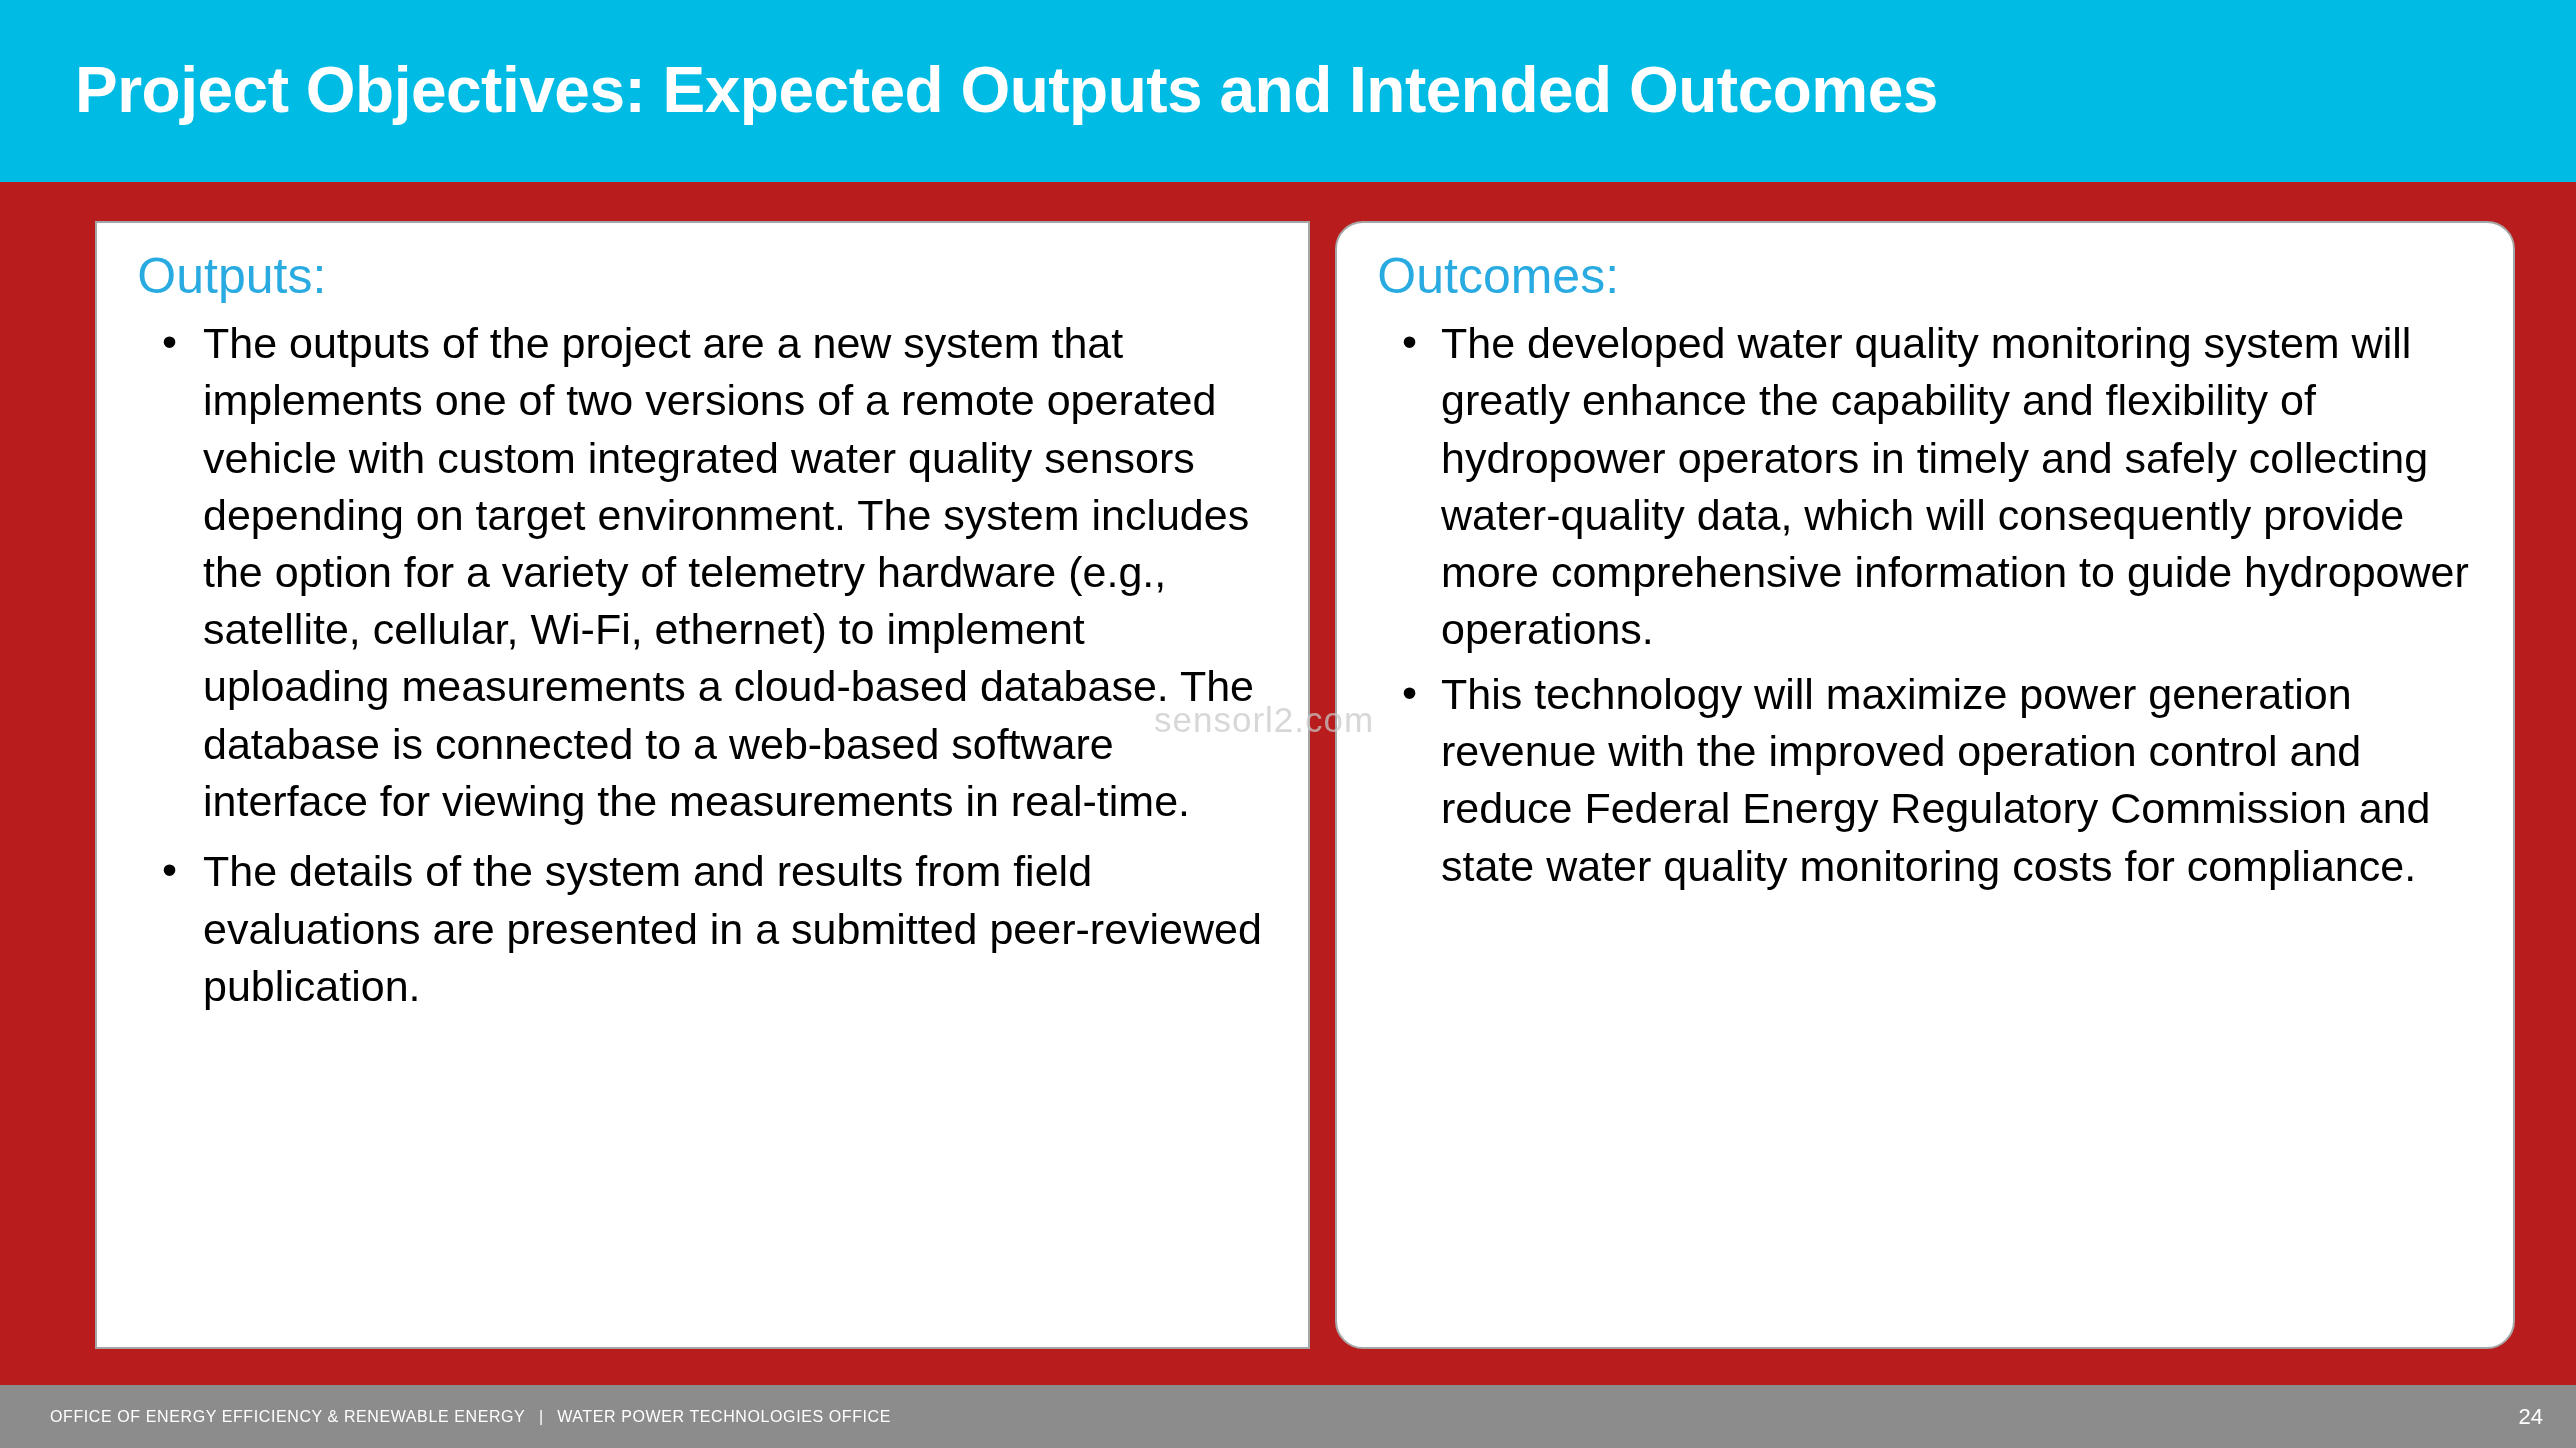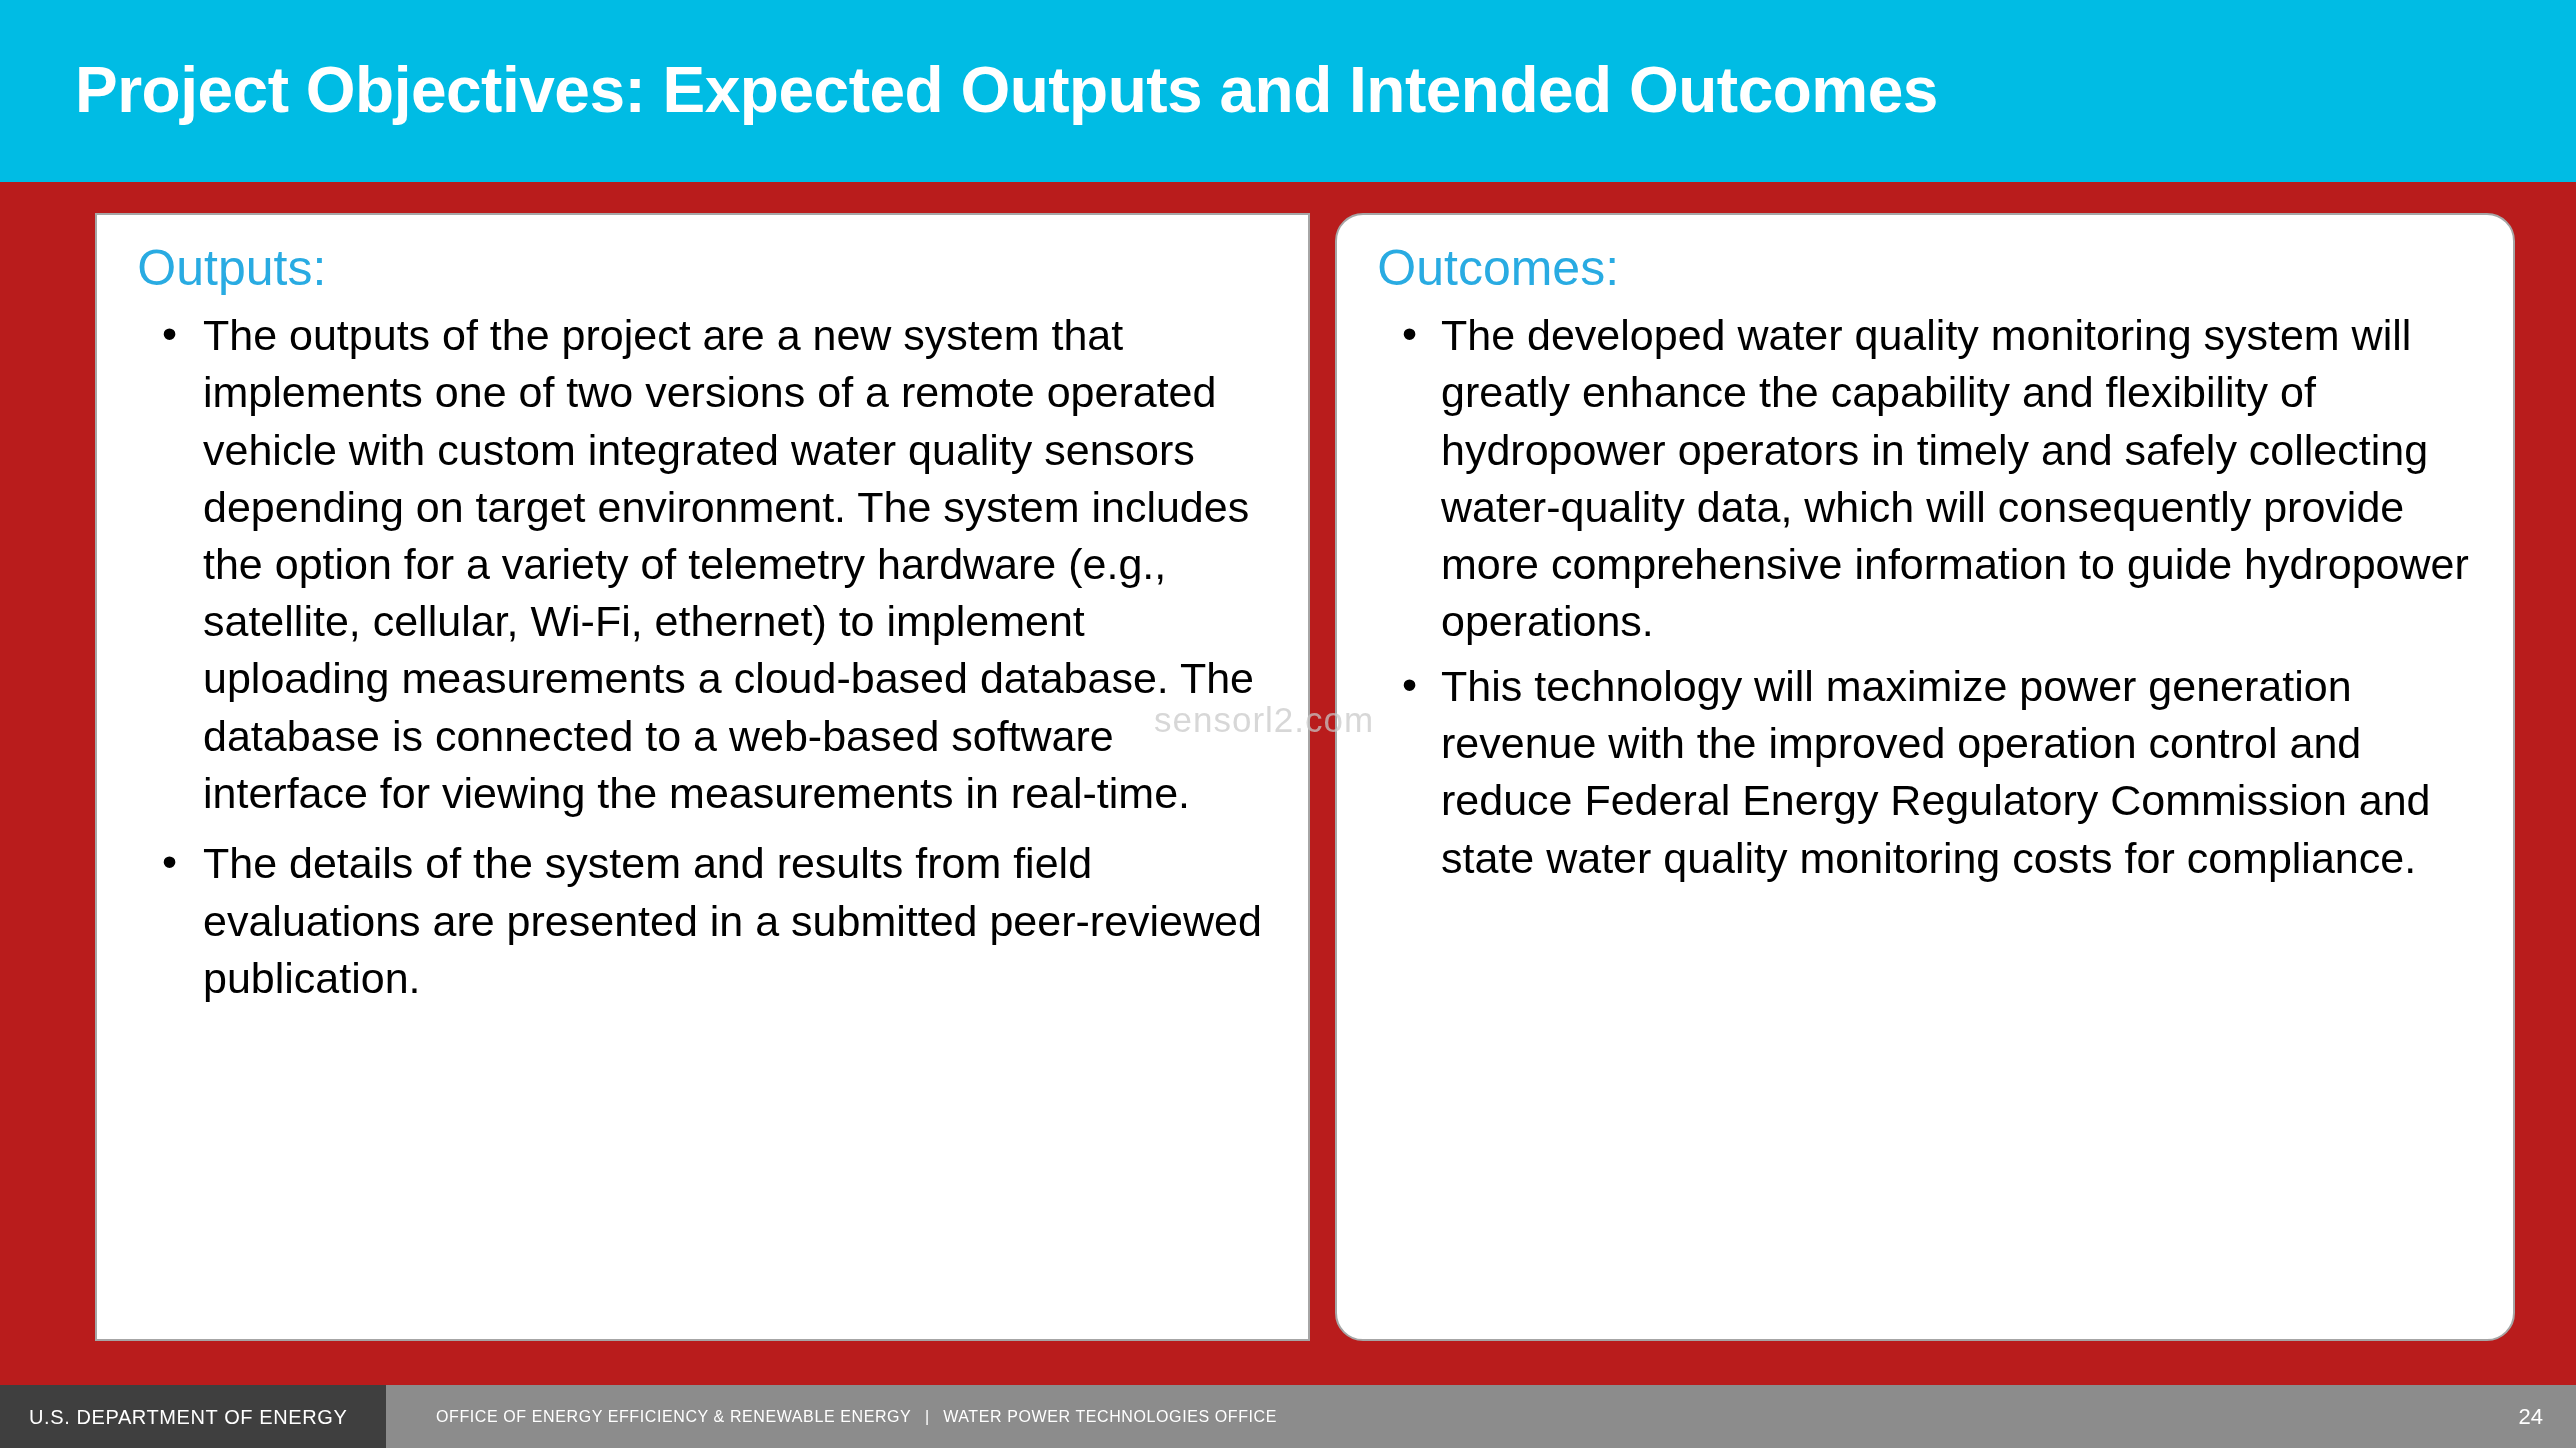--- a/index.html
+++ b/index.html
@@ -43,21 +43,21 @@
   
   .columns {
     position: absolute;
     left: 0;
     top: 205px;
     width: 2576px;
     height: 1128px;
   }
   .col {
     position: absolute;
-    top: 8px;
+    top: 16px;
     border: 2.9px solid #a6a6a6;
     box-sizing: border-box;
     background: #ffffff;
     padding: 25px 29px 4px 21px;
   }
   .col-left {
     left: 95px;
     width: 1215px;
     height: 1128px;
   }
@@ -201,21 +201,20 @@
           <span>This technology will maximize power generation revenue with the improved operation control and reduce Federal Energy Regulatory Commission and state water quality monitoring costs for compliance.</span>
         </li>
       </ul>
     </div>
 
   </div>
 
   <div class="watermark">sensorl2.com</div>
 
   <div class="footer">
-    <div class="footer-doe">U.S. DEPARTMENT OF ENERGY</div>
     <div class="footer-eere">
       <span>OFFICE OF ENERGY EFFICIENCY &amp; RENEWABLE ENERGY</span>
       <span class="footer-sep">|</span>
       <span>WATER POWER TECHNOLOGIES OFFICE</span>
     </div>
     <div class="footer-page">24</div>
   </div>
 
 </div>
 

